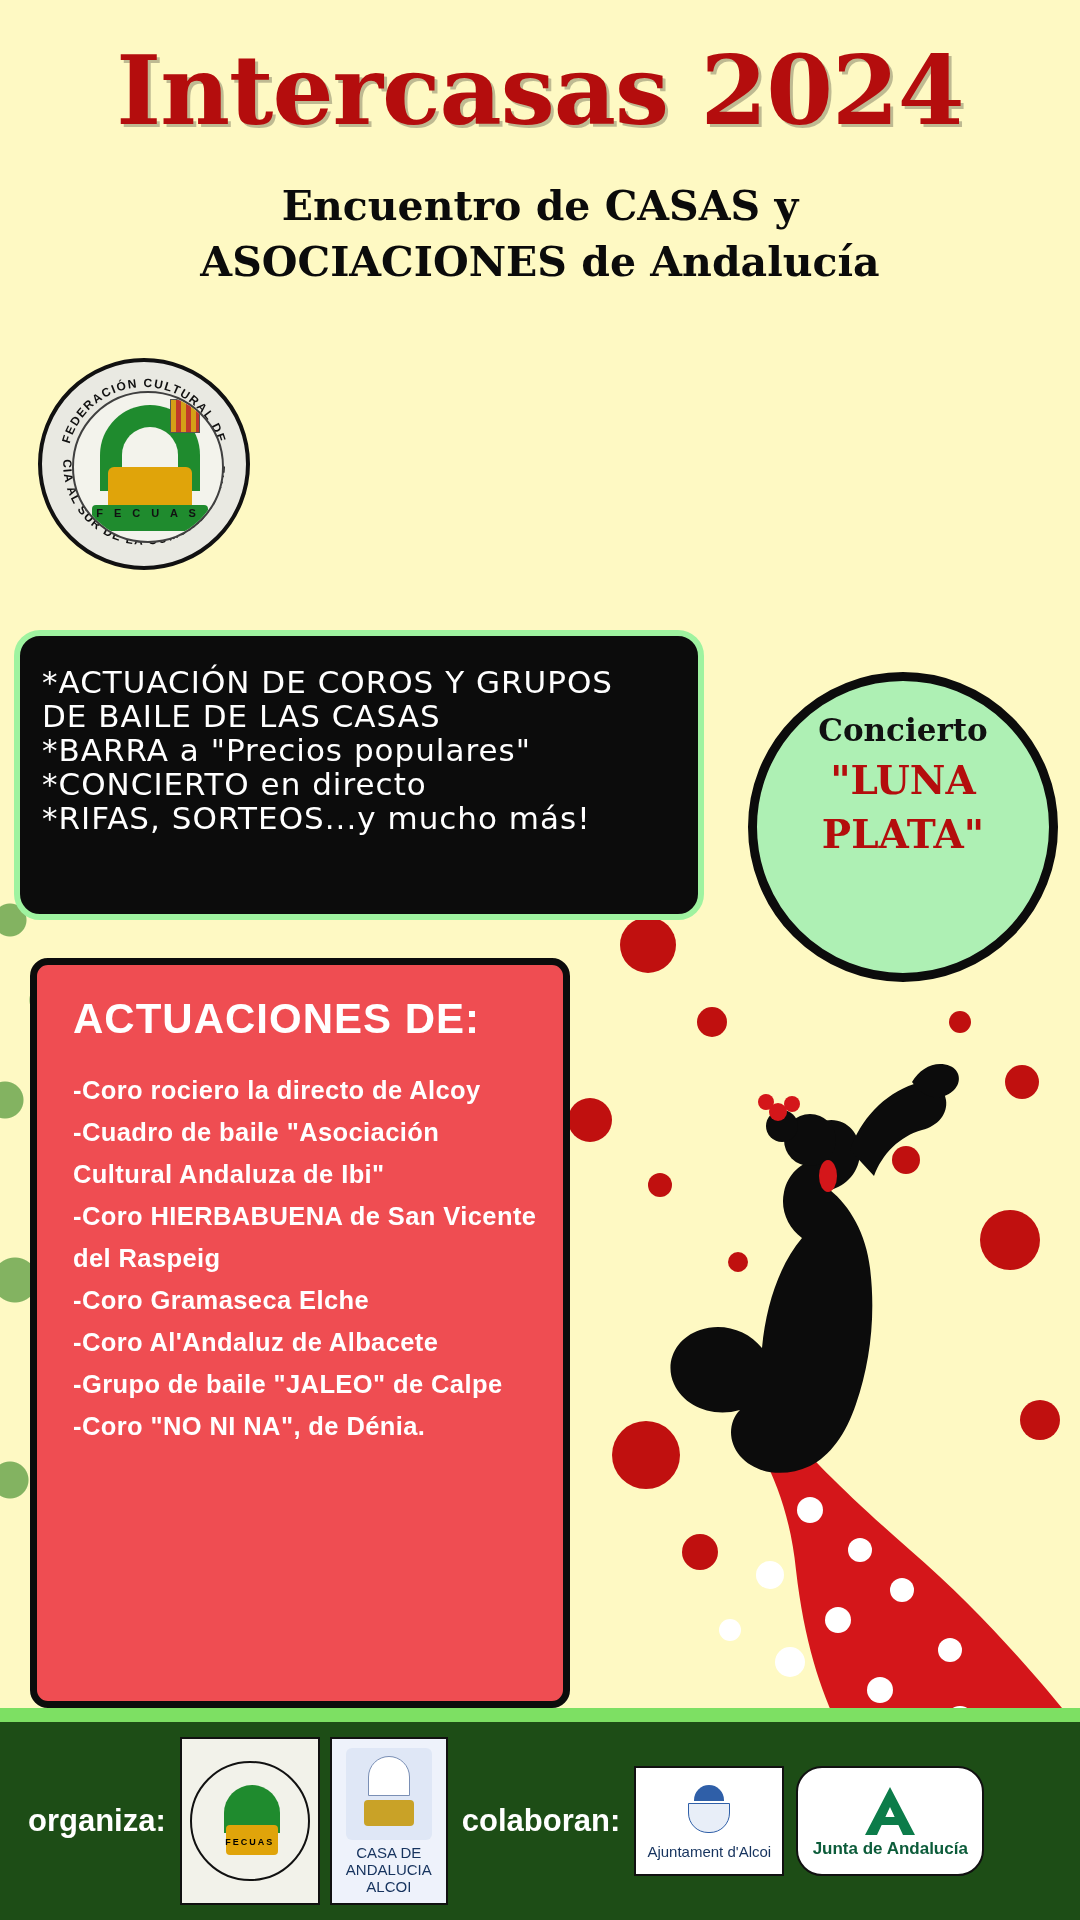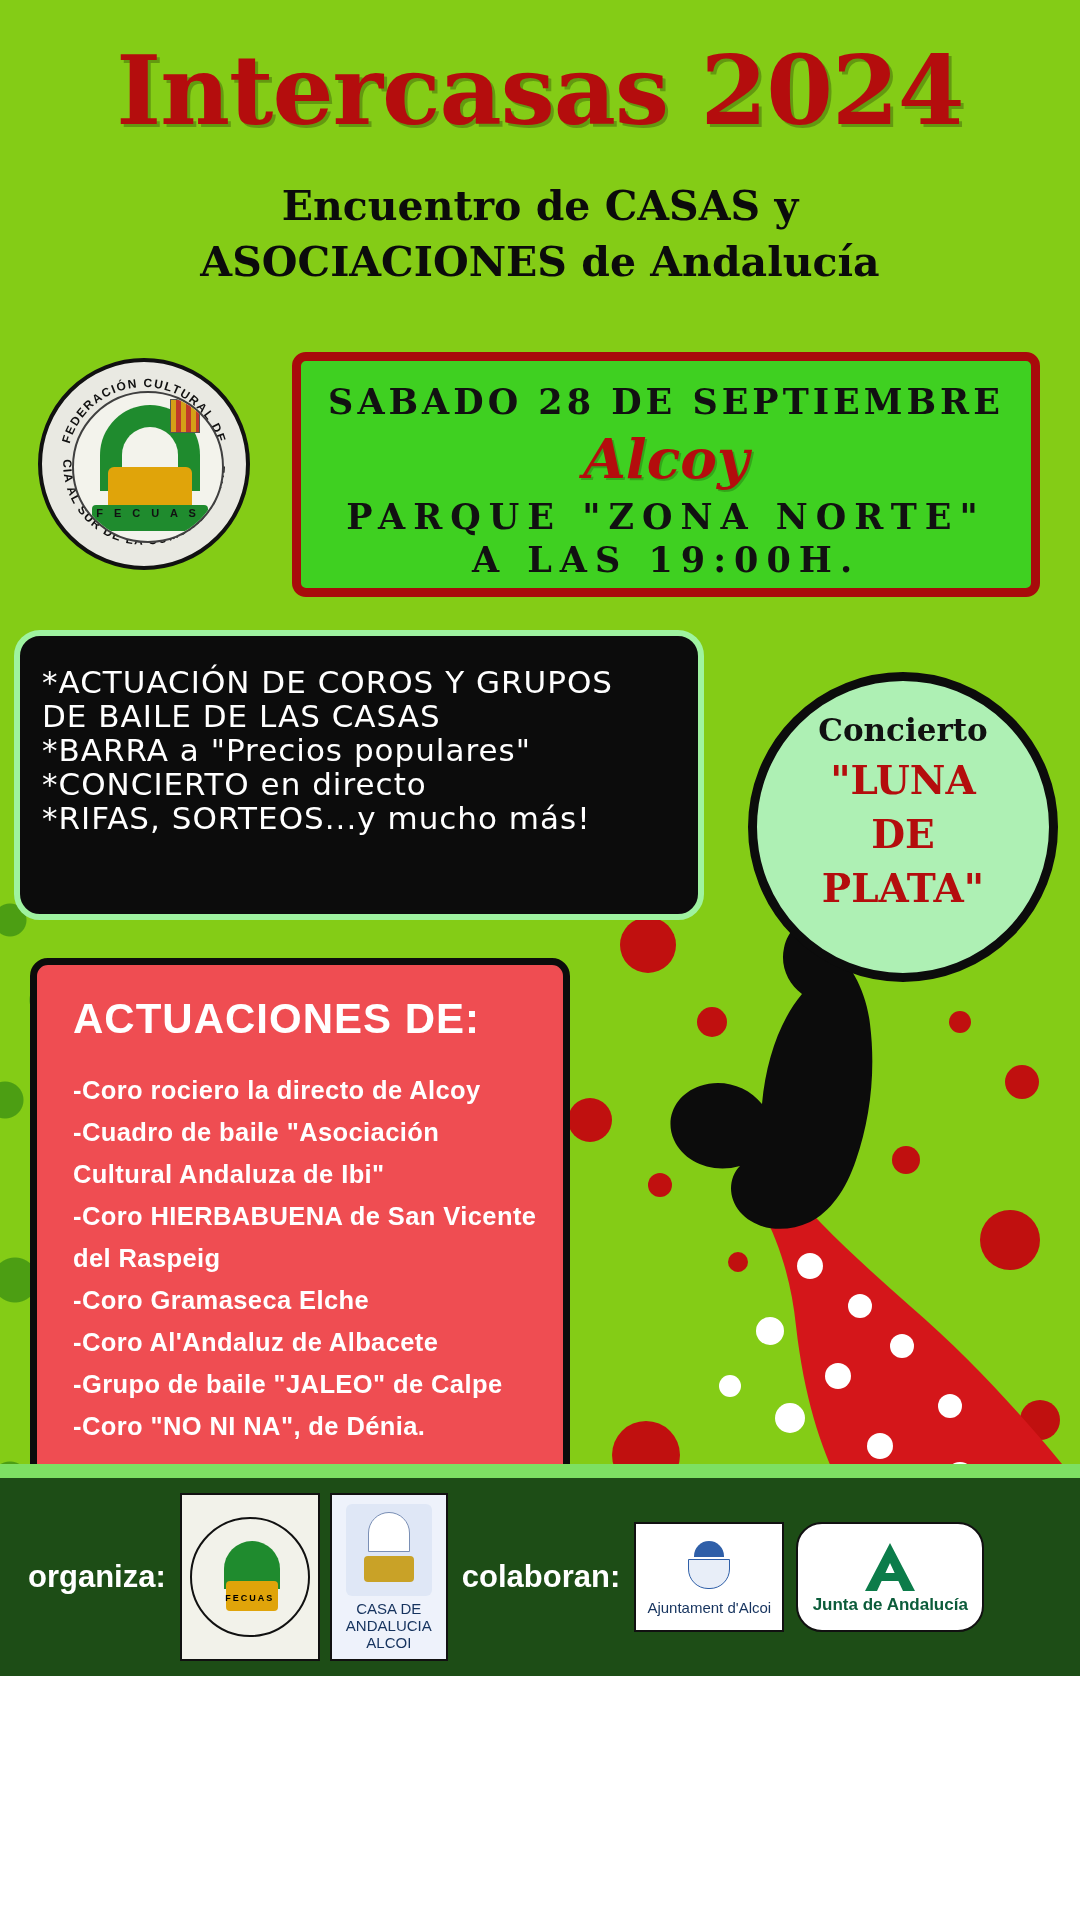--- a/index.html
+++ b/index.html
@@ -3,22 +3,22 @@
 <meta charset="utf-8">
 <style>
   * { box-sizing: border-box; margin: 0; padding: 0; }
   html, body {
     width: 1080px; height: 1920px;
     font-family: "Liberation Sans", sans-serif;
     overflow: hidden;
   }
   .poster {
     position: relative;
-    width: 1080px; height: 1676px;
-    background: #84cc16;
+    width: 1080px; height: 1920px;
+    background: #fef9c3;
     overflow: hidden;
   }
   
   .leaf-texture {
     position: absolute;
     left: -10px; top: 880px;
     width: 160px; height: 820px;
     background:
       radial-gradient(circle at 20px 40px, #1f7a12 16px, transparent 17px),
       radial-gradient(circle at 60px 120px, #1f7a12 20px, transparent 21px),
@@ -320,39 +320,32 @@
     </svg>
     <div class="inner">
       <div class="arch"></div>
       <div class="flag"></div>
       <div class="lions"></div>
       <div class="banner"></div>
       <div class="fecuas">F E C U A S</div>
     </div>
   </div>
 
-  <div class="date-box">
-    <div class="date-line1">SABADO 28 DE SEPTIEMBRE</div>
-    <div class="date-city">Alcoy</div>
-    <div class="date-line3">PARQUE "ZONA NORTE"</div>
-    <div class="date-line4">A LAS 19:00H.</div>
-  </div>
 
   <div class="acts-box">
     <p>*ACTUACIÓN DE COROS Y GRUPOS</p>
     <p style="margin-top:-14px">DE BAILE DE LAS CASAS</p>
     <p style="margin-top:-14px">*BARRA a "Precios populares"</p>
     <p style="margin-top:-14px">*CONCIERTO en directo</p>
     <p style="margin-top:-14px">*RIFAS, SORTEOS...y mucho más!</p>
   </div>
 
   <div class="concert">
     <div class="c1">Concierto</div>
     <div class="c2">"LUNA</div>
-    <div class="c2">DE</div>
     <div class="c2">PLATA"</div>
   </div>
 
   <div class="perf-box">
     <div class="perf-title">ACTUACIONES DE:</div>
     <div class="perf-list">
       <div>-Coro rociero la directo de Alcoy</div>
       <div>-Cuadro de baile "Asociación Cultural Andaluza de Ibi"</div>
       <div>-Coro HIERBABUENA de San Vicente del Raspeig</div>
       <div>-Coro Gramaseca Elche</div>

